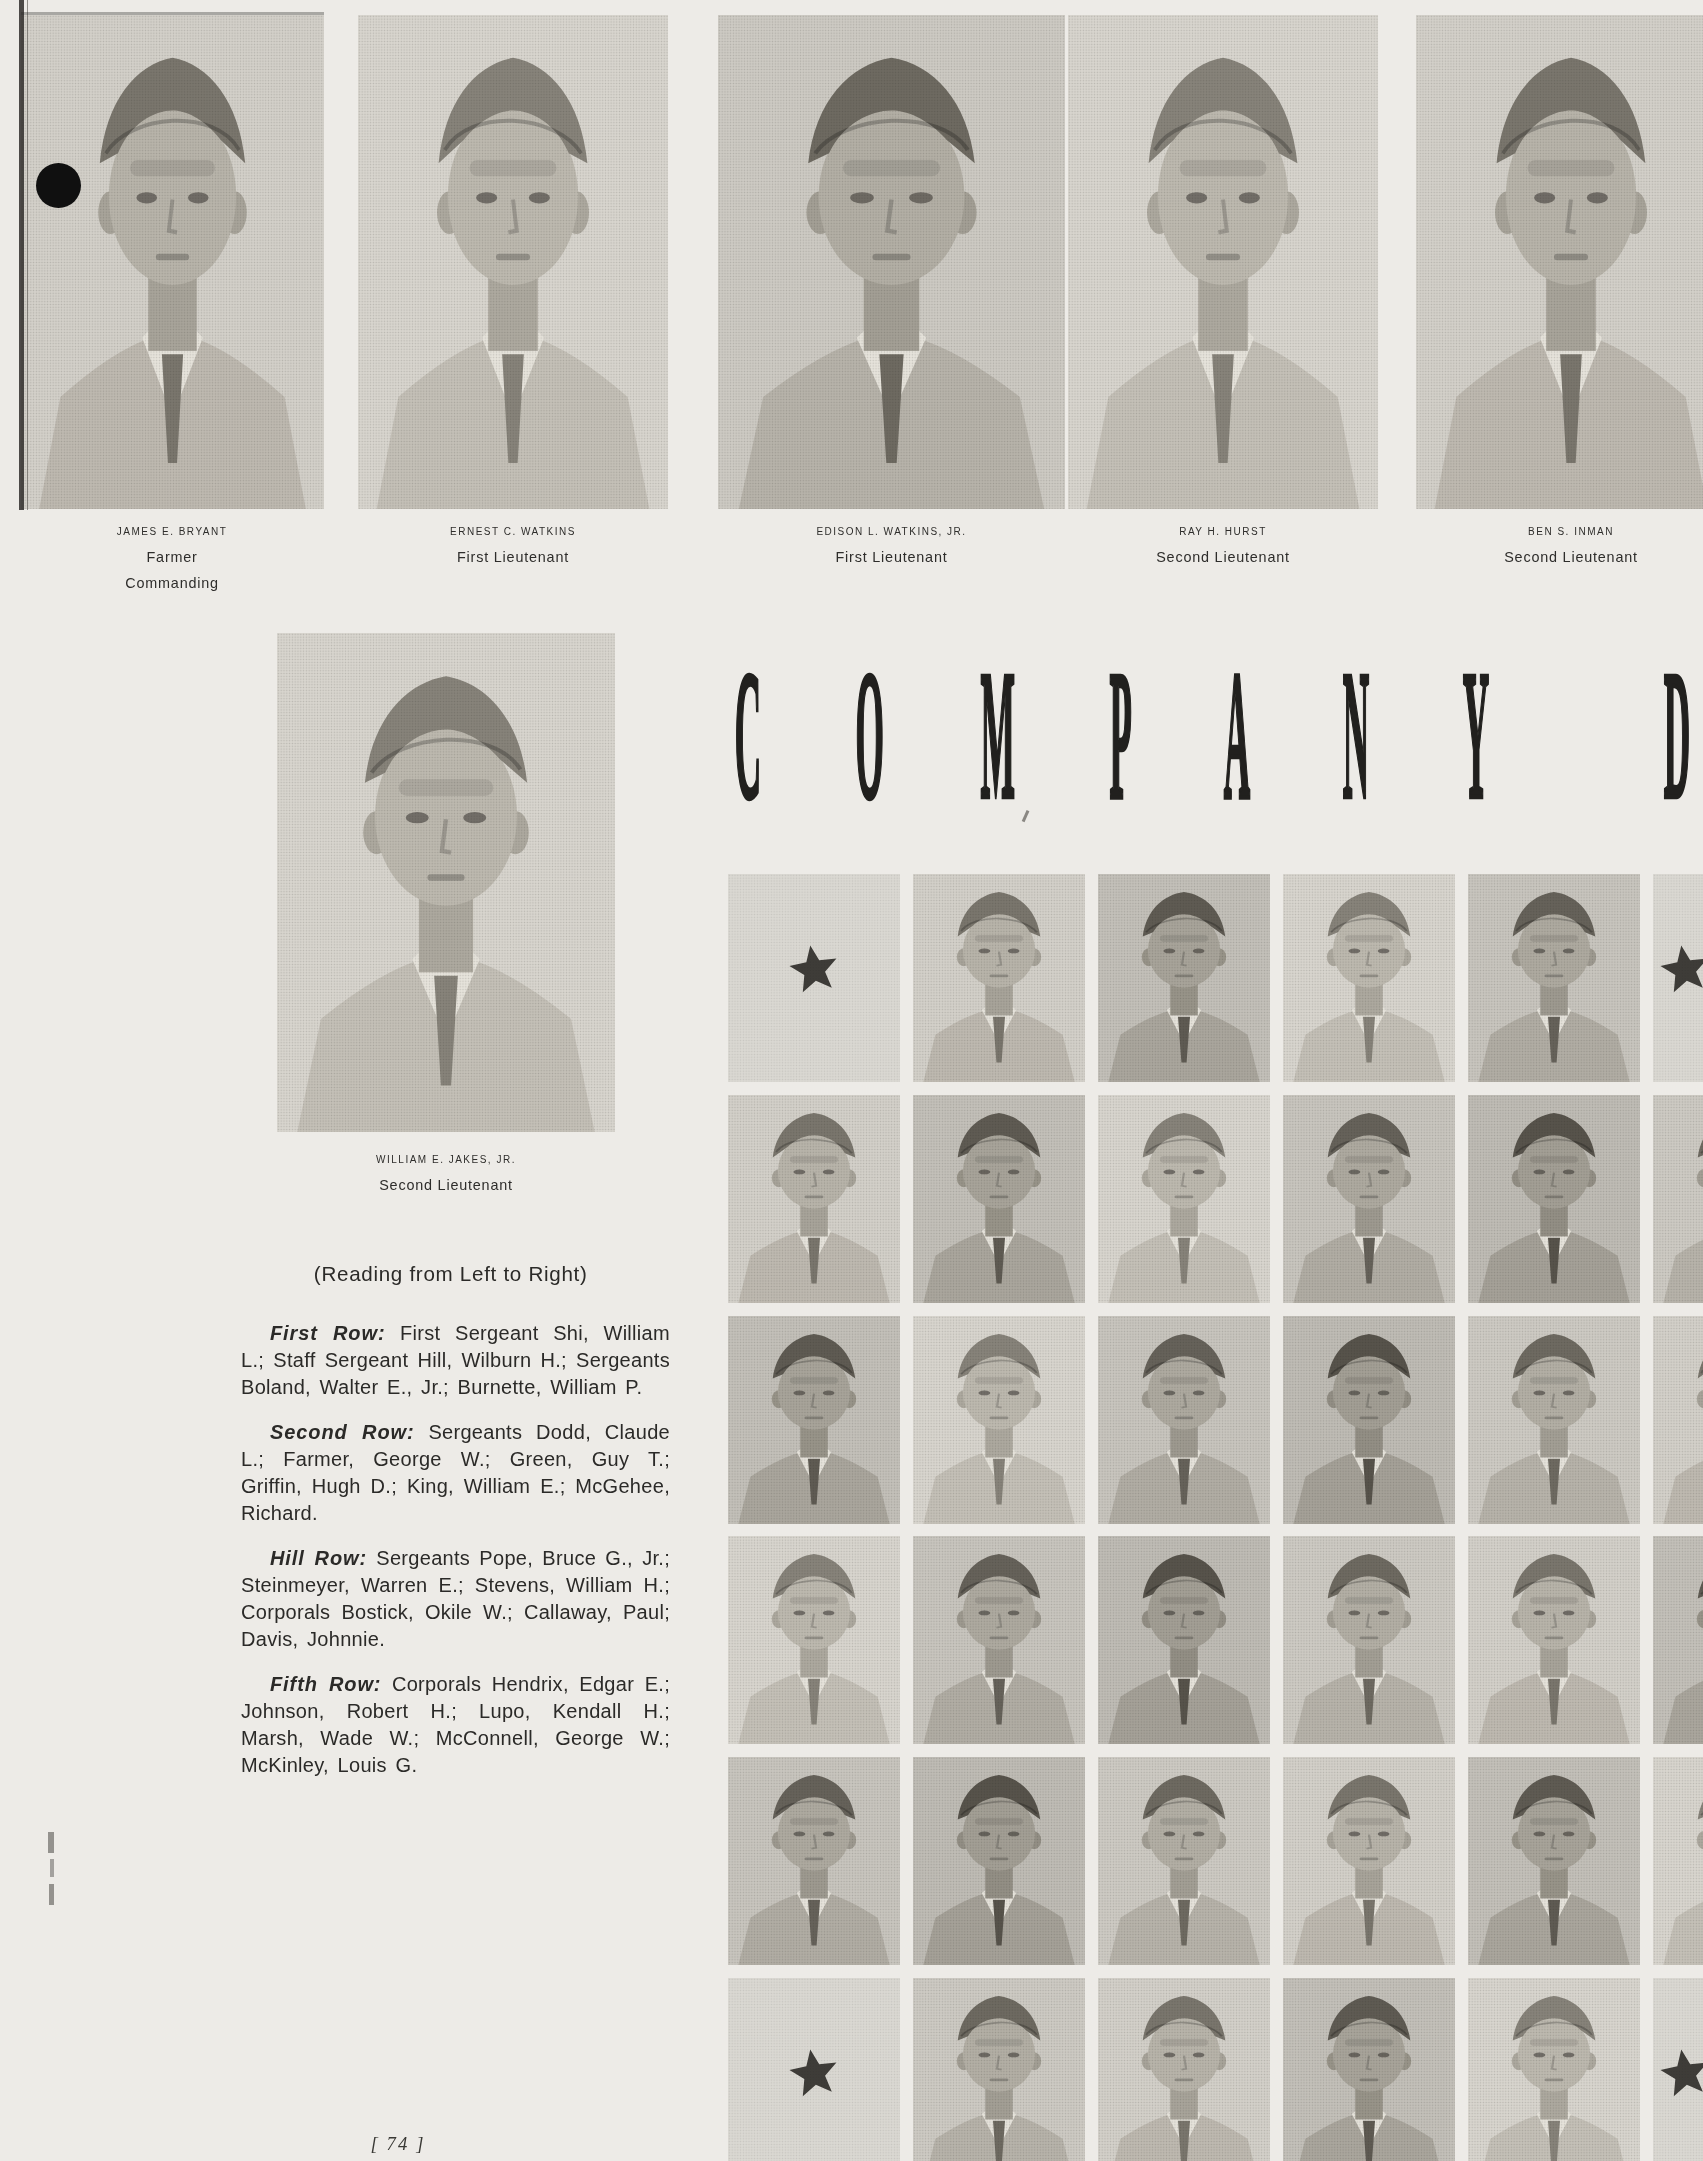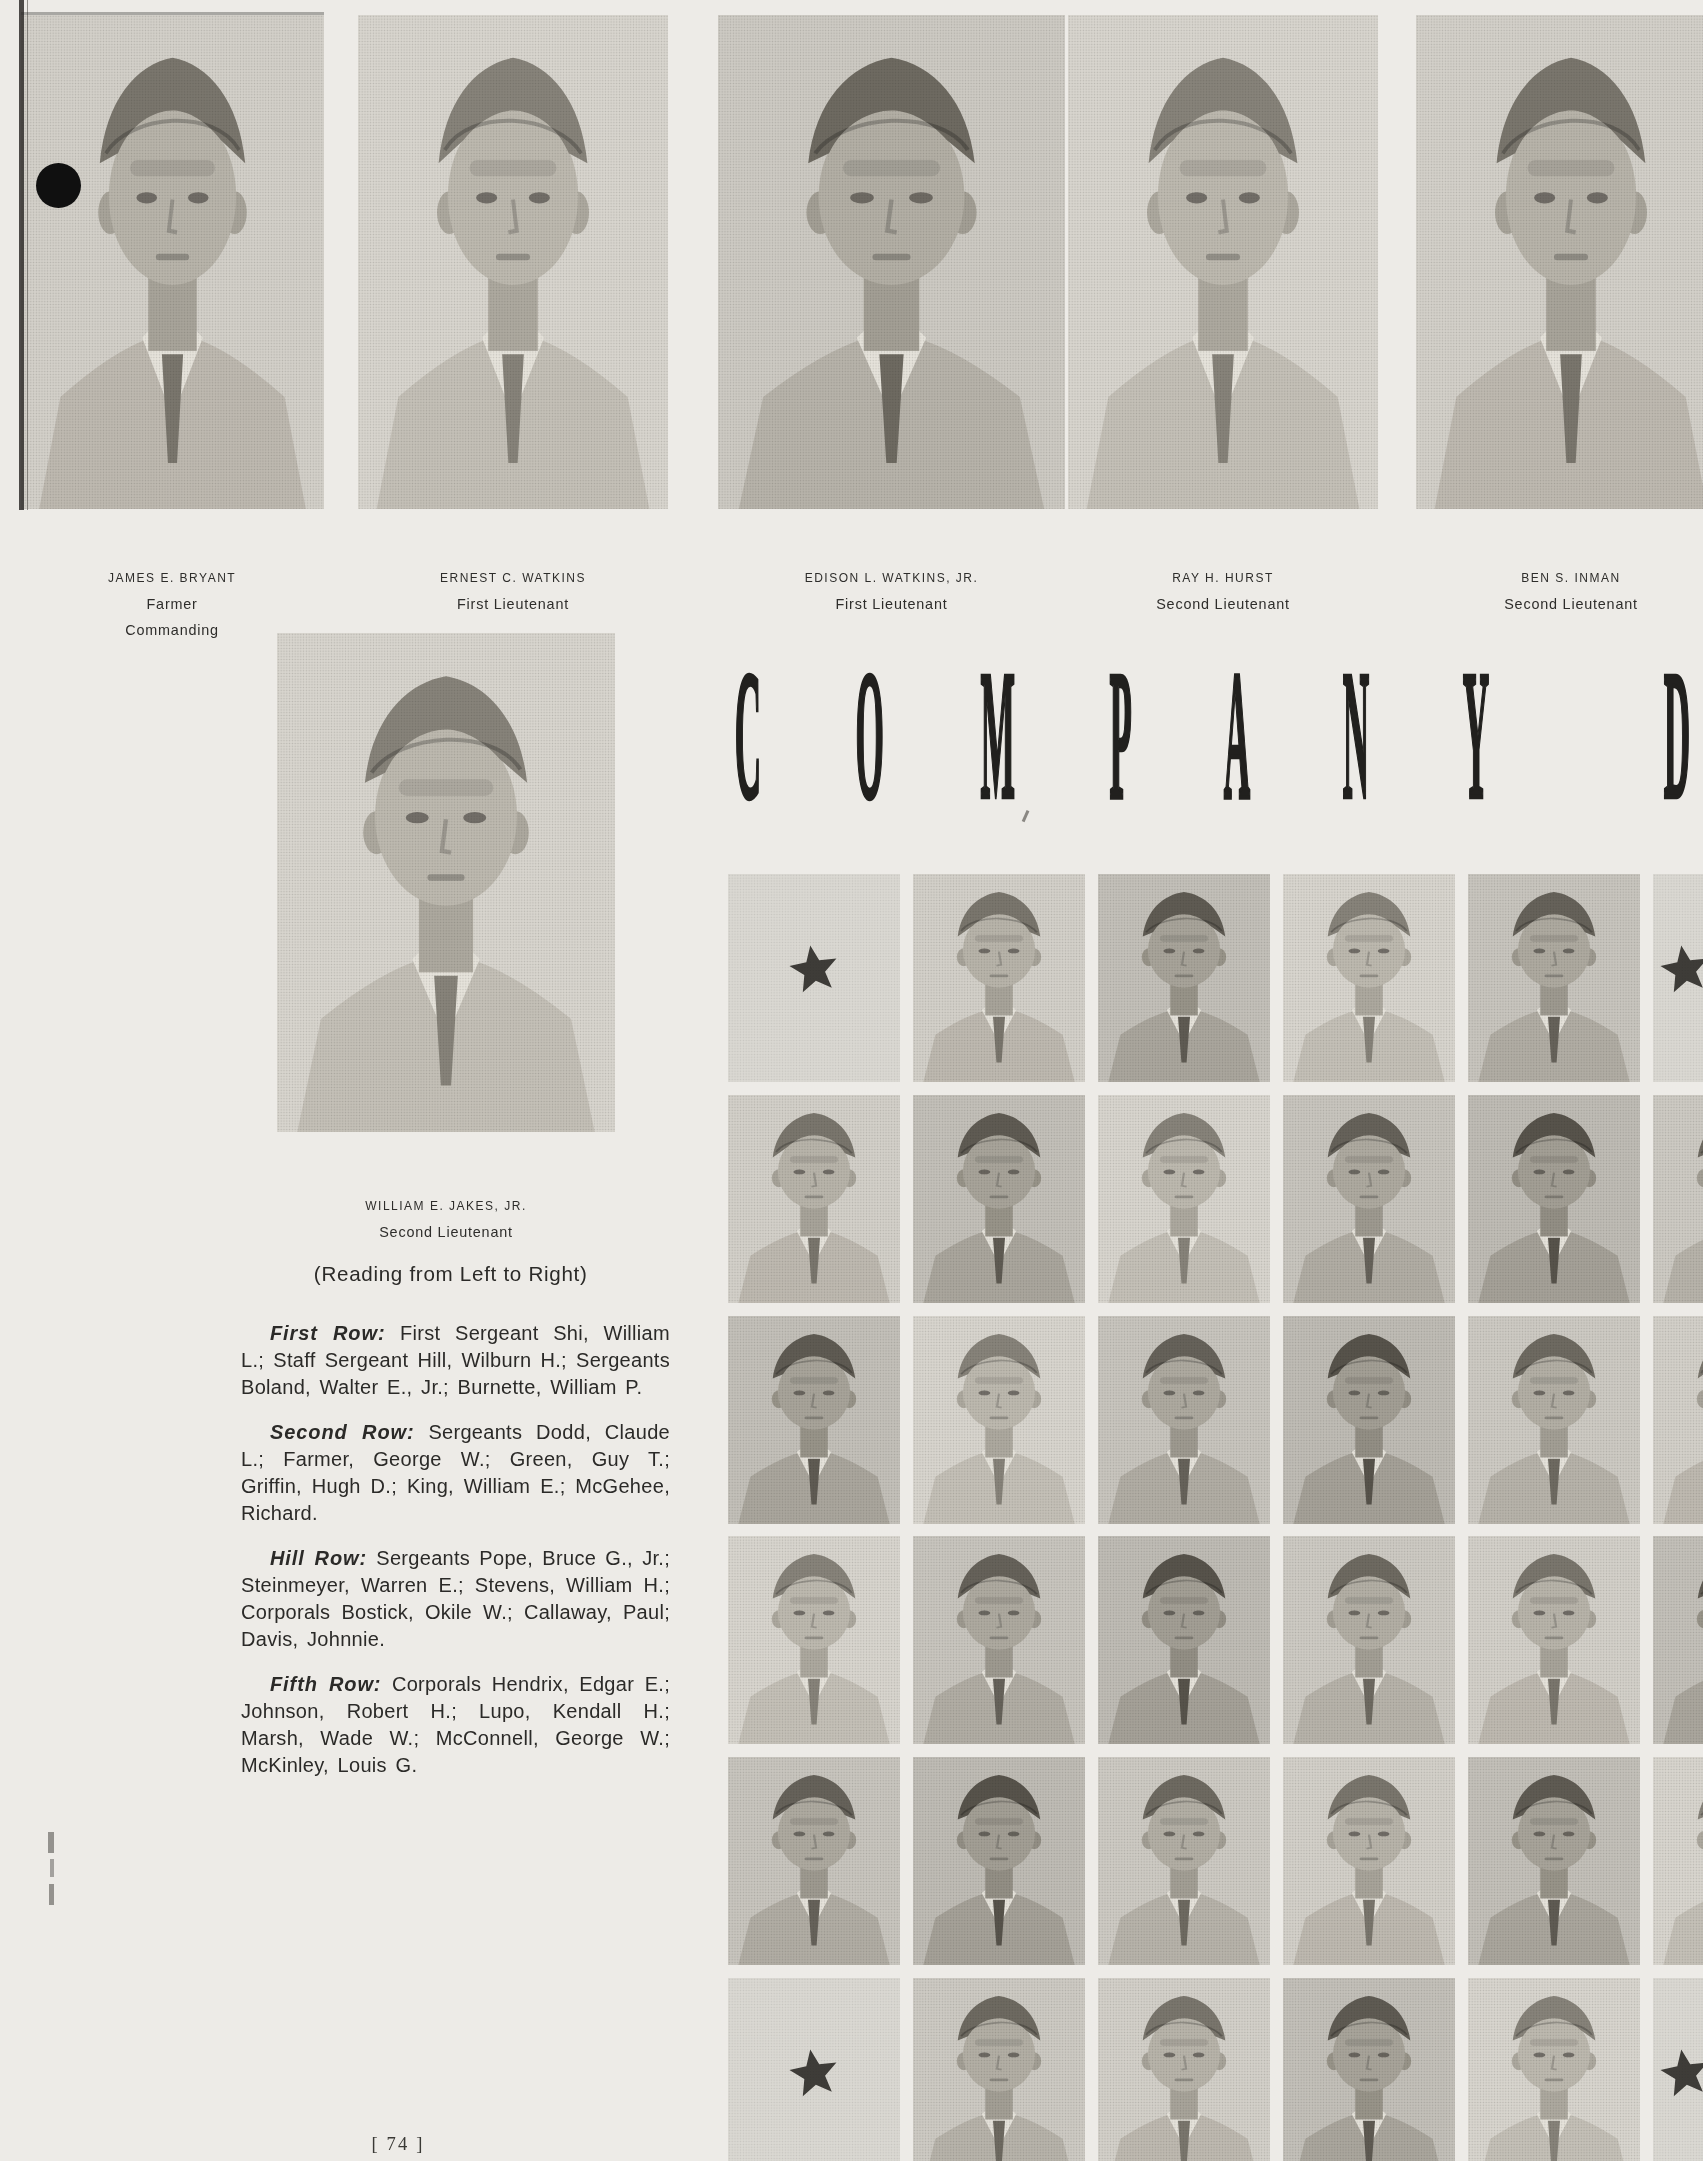--- a/index.html
+++ b/index.html
@@ -37,21 +37,21 @@
   .p-shadow{fill:rgba(0,0,0,.09);}
   .p-eye{fill:#34322d;opacity:.55;}
   .p-nose{fill:none;stroke:rgba(0,0,0,.18);stroke-width:1.3;}
   .p-mouth{fill:rgba(0,0,0,.22);}
   .flip svg g{transform:scaleX(-1);transform-origin:50% 50%;}
 
   
   .officer-cell{position:absolute;top:0;}
   .officer-cell .photo{top:15px;left:0;height:494px;width:100%;}
   .officer-caption{position:absolute;top:519px;left:0;width:100%;text-align:center;}
-  .cap-name{font-size:12px;letter-spacing:1.5px;line-height:25px;color:#2e2d2b;margin-top:47px;}
+  .cap-name{font-size:10px;letter-spacing:1.5px;line-height:25px;color:#2e2d2b;}
   .cap-rank{font-size:14.4px;letter-spacing:0.8px;line-height:26px;color:#2e2d2b;}
 
   
   #jakes-photo{left:277px;top:633px;width:338px;height:499px;}
   #jakes-caption{position:absolute;left:277px;top:1147px;width:338px;text-align:center;}
 
   
   #title-word{position:absolute;left:726px;top:643px;width:772px;height:134px;
     display:flex;justify-content:space-between;align-items:flex-start;}
   .tletter{
@@ -90,21 +90,21 @@
   #edge-line{left:19px;top:0;width:4.8px;height:510px;background:#2f2d2a;opacity:.85;}
   #edge-line2{left:27px;top:0;width:1.4px;height:510px;background:#55524d;opacity:.6;}
   #hole-punch{left:36px;top:163px;width:45px;height:45px;border-radius:50%;background:#101010;}
   #margin-marks span{position:absolute;background:#4a4845;display:block;}
   #title-tick{left:1024px;top:810px;width:2.8px;height:12.4px;background:#55524d;
     transform:rotate(24deg);opacity:.65;}
   #photo1-topline{left:20.6px;top:12.4px;width:303px;height:2.8px;background:rgba(40,40,38,.35);}
 
   
   #pagenum{position:absolute;left:329px;top:2133px;width:138px;text-align:center;
-    font-family:"Liberation Serif",serif;font-size:18.6px;letter-spacing:2.1px;color:#3a3935;}
+    font-family:"Liberation Serif",serif;font-size:18.6px;letter-spacing:2.1px;color:#3a3935;font-style:italic;}
 </style>
 </head>
 <body>
 
 <div id="page">
 
   <div id="officers-row">
       <div class="officer-cell" style="left: 20.6px; width: 303px; height: 619px;">
         <div class="photo v1" style="width: 100%;">
           <svg viewBox="0 0 100 150" preserveAspectRatio="none">

